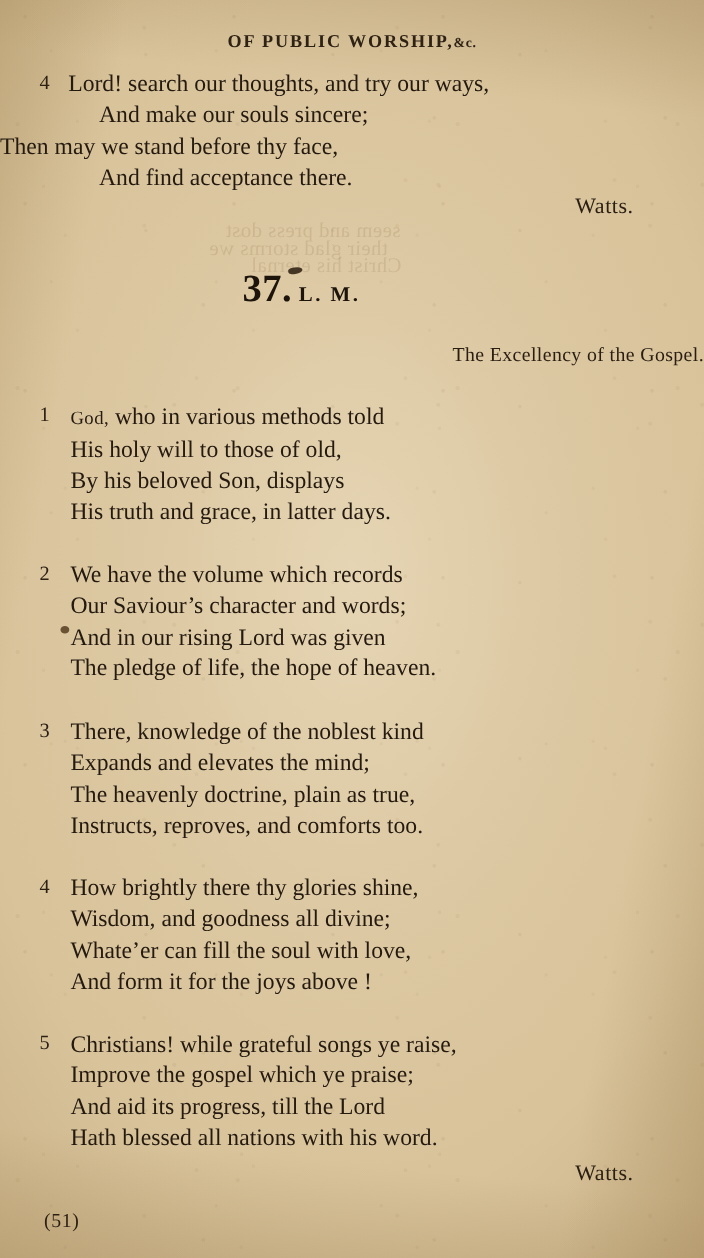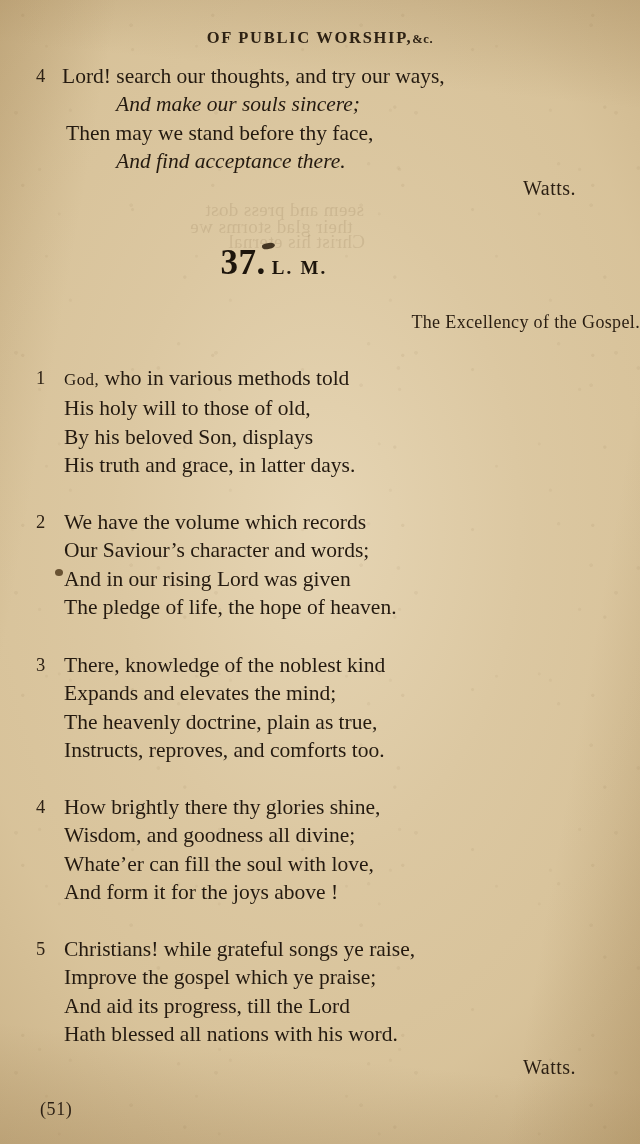--- a/index.html
+++ b/index.html
@@ -93,22 +93,22 @@
     white-space: nowrap;
     color: #241a10;
   }
   .vs .num {
     position: absolute;
     left: 36px;
     font-size: 18.5px;
     color: #2d2115;
   }
   .l1 { padding-left: 62px; }
-  .l2 { padding-left: 116px; font-style: italic; }
-  .l3 { padding-left: 66px; }
+  .l2 { padding-left: 90px; }
+  .l3 { }
 
   
   .flush .l1, .flush .l2, .flush .l3 { padding-left: 64px; }
 
   .smallcap {
     font-size: 17px;
     letter-spacing: 0.4px;
   }
 
   .attrib {

